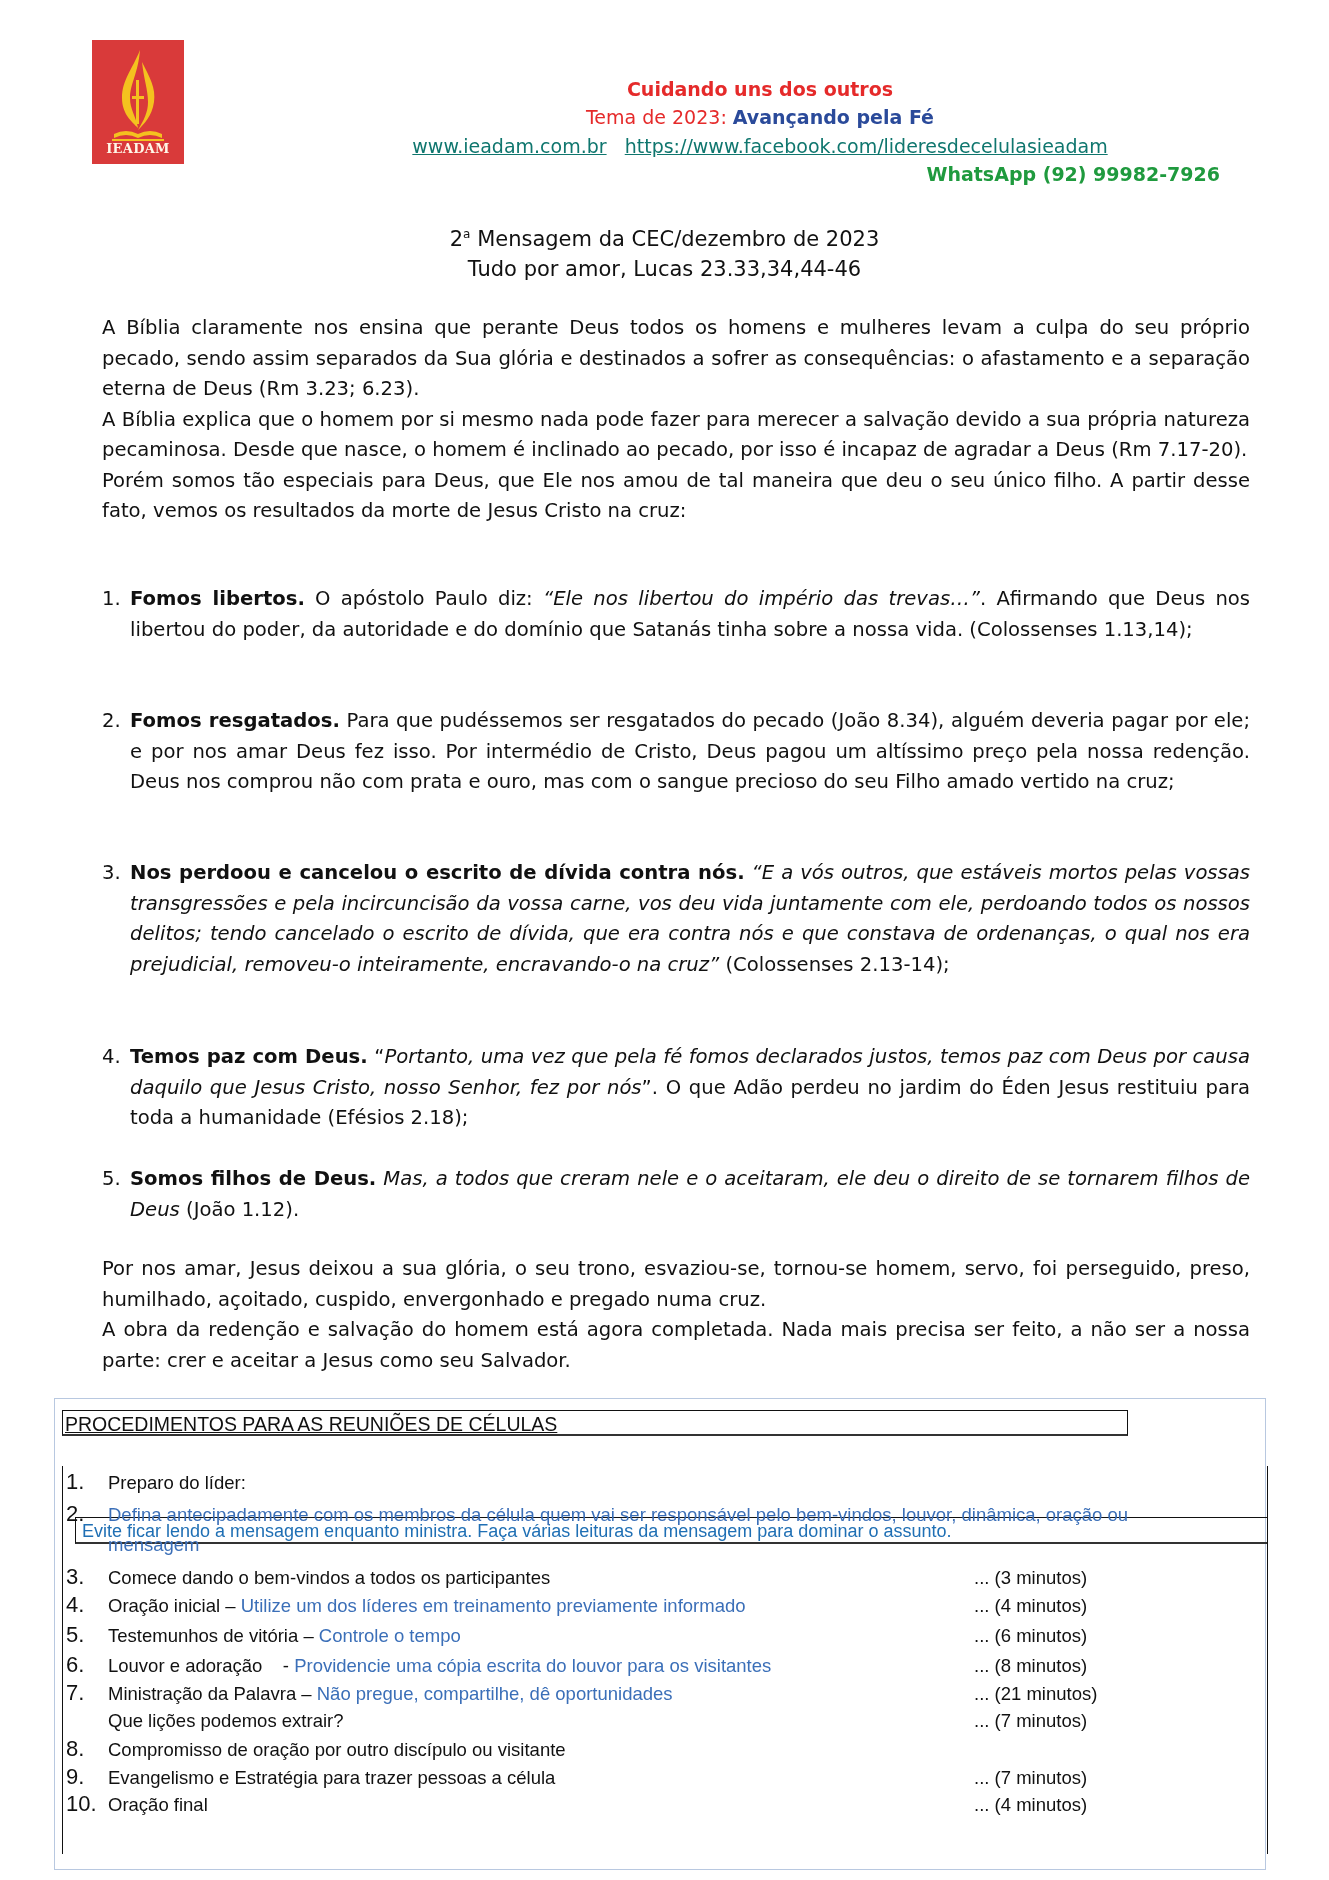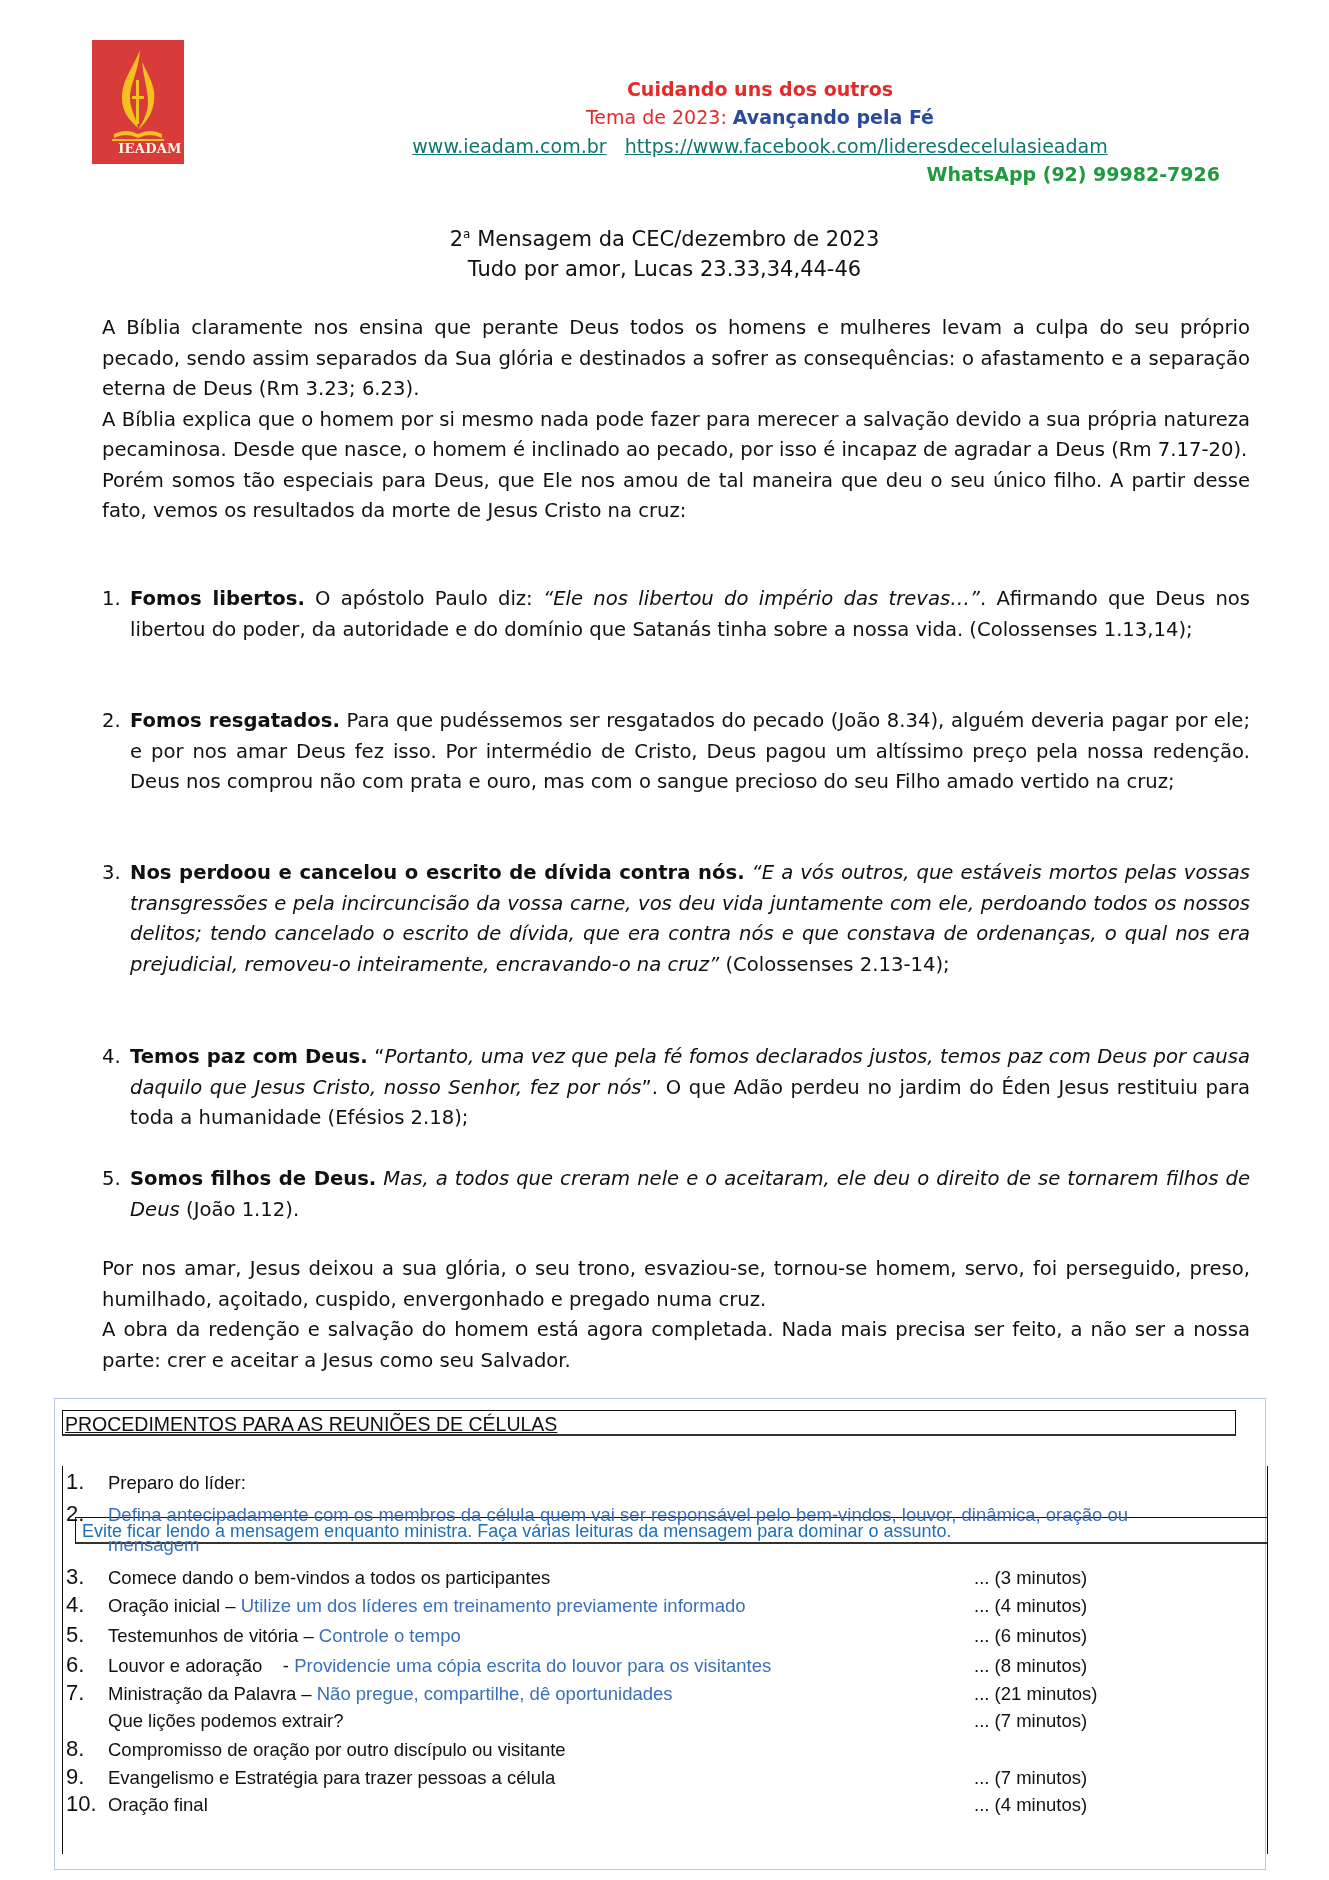--- a/index.html
+++ b/index.html
@@ -2,21 +2,21 @@
 <html><head>
 <meta charset="utf-8">
 <style>
   html, body { margin: 0; padding: 0; background: #ffffff; }
   body { width: 1329px; height: 1880px; position: relative; overflow: hidden; color: #111; }
   .page { position: absolute; left: 0; top: 0; width: 1329px; height: 1880px; }
 
   
   .logo { position: absolute; left: 92px; top: 40px; width: 92px; height: 124px; background: #d93a3a; }
   .logo svg { position: absolute; left: 0; top: 0; width: 92px; height: 124px; }
-  .logo-text { position: absolute; left: 12px; bottom: 8px; width: 92px; text-align: center;
+  .logo-text { position: absolute; left: 0; bottom: 8px; width: 92px; text-align: center;
     font-family: "DejaVu Serif", serif; font-weight: bold; font-size: 13px; color: #fff8e8; letter-spacing: 0.3px; }
 
   .hdr { position: absolute; left: 300px; width: 920px; text-align: center;
     font-family: "DejaVu Sans", sans-serif; white-space: nowrap; }
   .hdr-org { top: 46px; font-size: 22px; color: #e52a2a; }
   .hdr-tag { top: 78px; font-size: 19px; color: #e52a2a; font-weight: bold; }
   .hdr-theme { top: 106px; font-size: 19px; color: #e52a2a; }
   .hdr-theme .theme-val { color: #2a4a9a; font-weight: bold; }
   .hdr-links { top: 135px; font-size: 19px; color: #2a4a9a; }
   .hdr-links a { color: #0f766e; text-decoration: underline; }
@@ -44,21 +44,21 @@
   .li1 { top: 584px; }
   .li2 { top: 706px; }
   .li3 { top: 858px; }
   .li4 { top: 1042px; }
   .li5 { top: 1164px; }
   .closing { top: 1254px; }
 
   
   .proc-frame { position: absolute; left: 54px; top: 1398px; width: 1210px; height: 470px;
     border: 1.5px solid #b8c8e0; }
-  .proc-title { position: absolute; left: 62px; top: 1410px; width: 1174px; height: 26px;
+  .proc-title { position: absolute; left: 62px; top: 1410px; width: 1066px; height: 26px;
     border: 1.5px solid #111; border-bottom: 2px solid #333; font-family: "Liberation Sans", sans-serif;
     font-size: 19.5px; line-height: 26px; padding-left: 2px; box-sizing: border-box; }
   .proc-title span { text-decoration: underline; }
   .proc-tip { position: absolute; left: 75px; top: 1517px; width: 1193px; height: 27px;
     border: 1.5px solid #111; border-bottom: 2px solid #333; font-family: "Liberation Sans", sans-serif;
     font-size: 18px; line-height: 26px; color: #1f6fb4; padding-left: 6px; box-sizing: border-box; }
   .proc-body { position: absolute; left: 62px; top: 1466px; width: 1206px; height: 388px;
     border-left: 1.5px solid #111; border-right: 1.5px solid #111; box-sizing: border-box; }
   .step { position: absolute; left: 62px; width: 1206px; font-family: "Liberation Sans", sans-serif;
     font-size: 18.5px; line-height: 26px; white-space: nowrap; }

